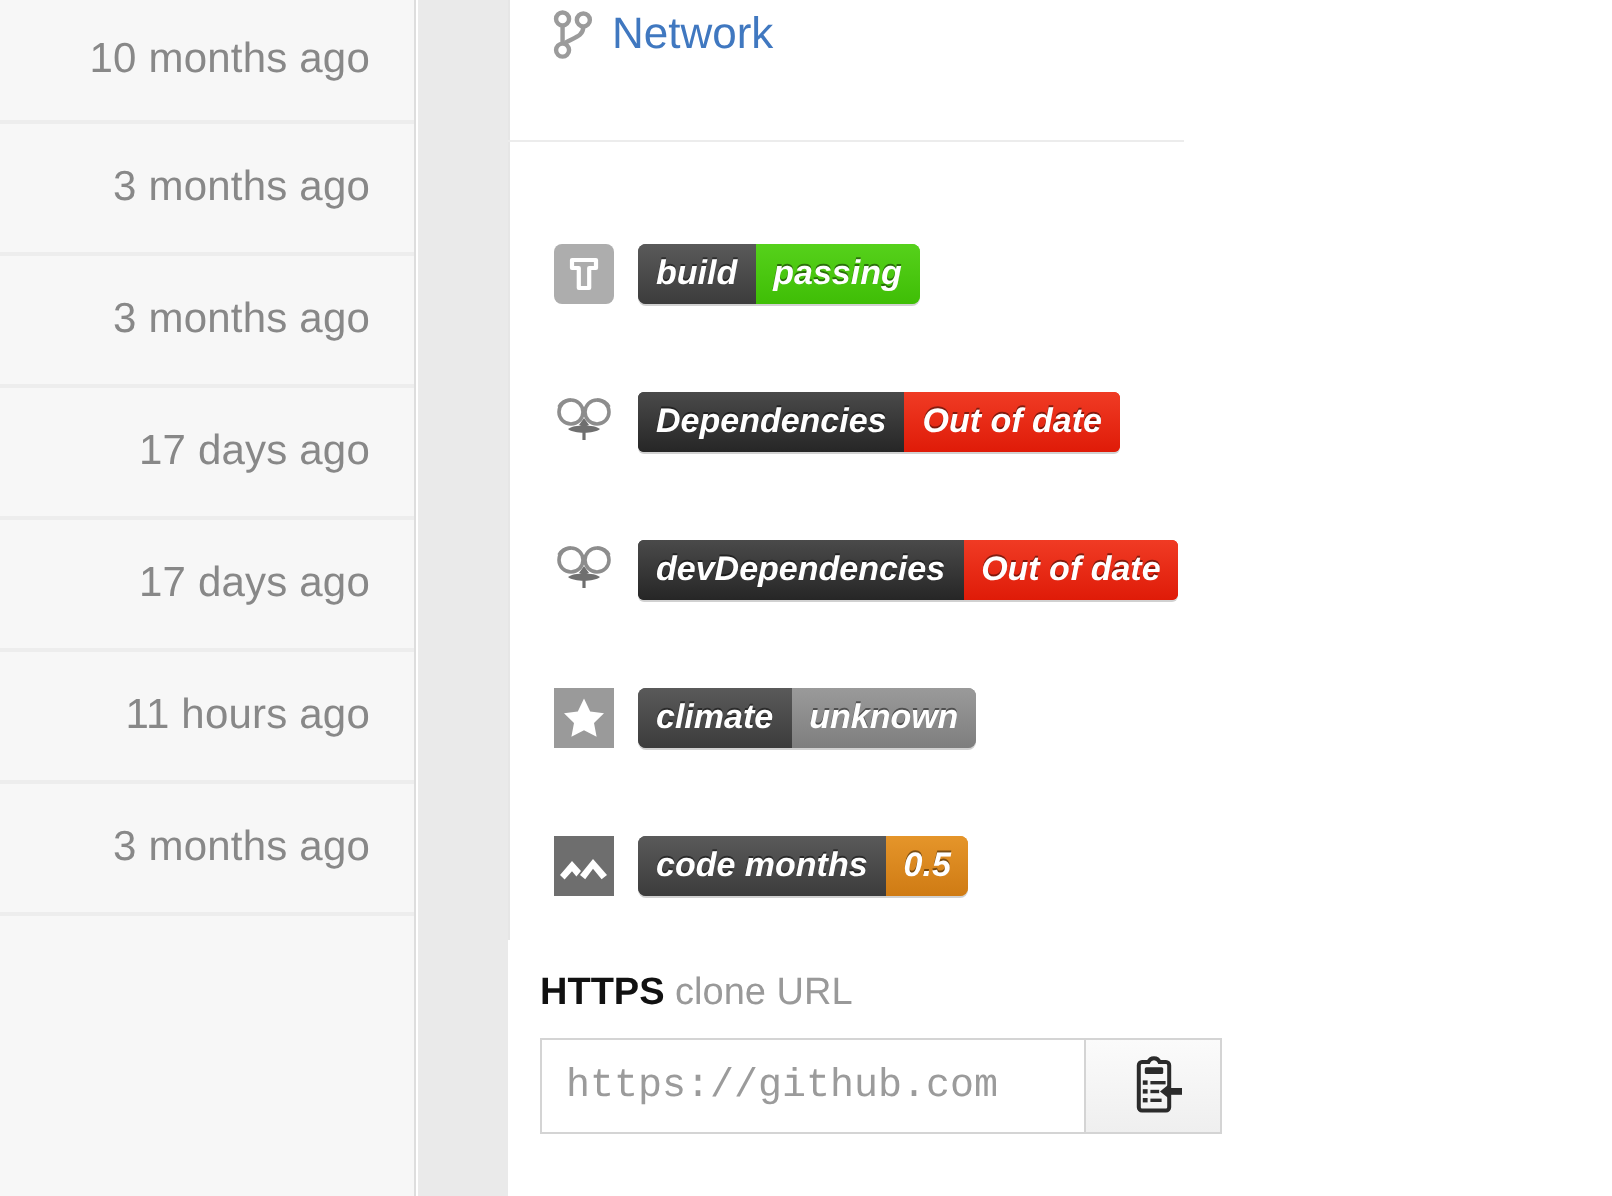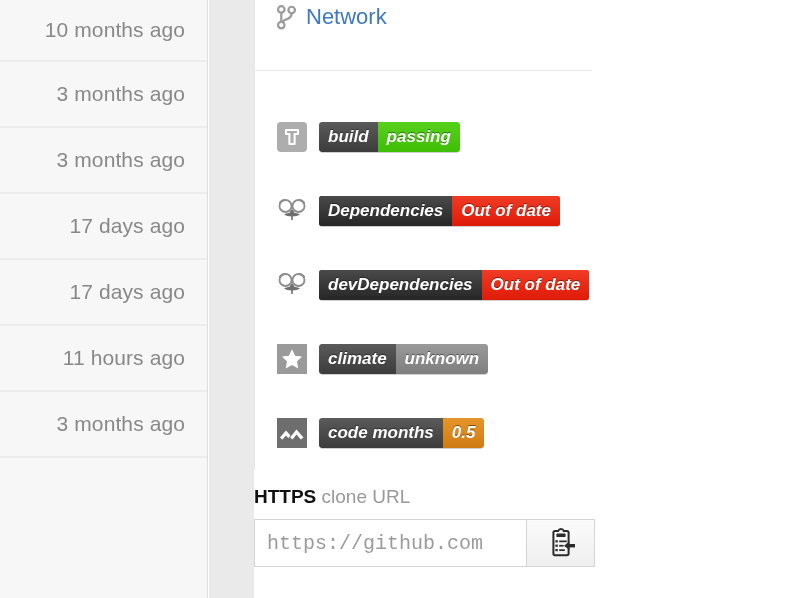--- a/index.html
+++ b/index.html
@@ -181,21 +181,21 @@
     background: #6e6e6e;
     display: flex; align-items: center; justify-content: center;
   }
 
   
   .clone {
     position: absolute;
     left: 0;
     top: 486px;
     width: 400px;
-    padding-left: 0;
+    padding-left: 16px;
   }
   .clone-title {
     font-size: 19px;
     color: #999999;
     margin: 0 0 11px 0;
     white-space: nowrap;
     padding-left: 0;
   }
   .clone-title b {
     color: #111111;

